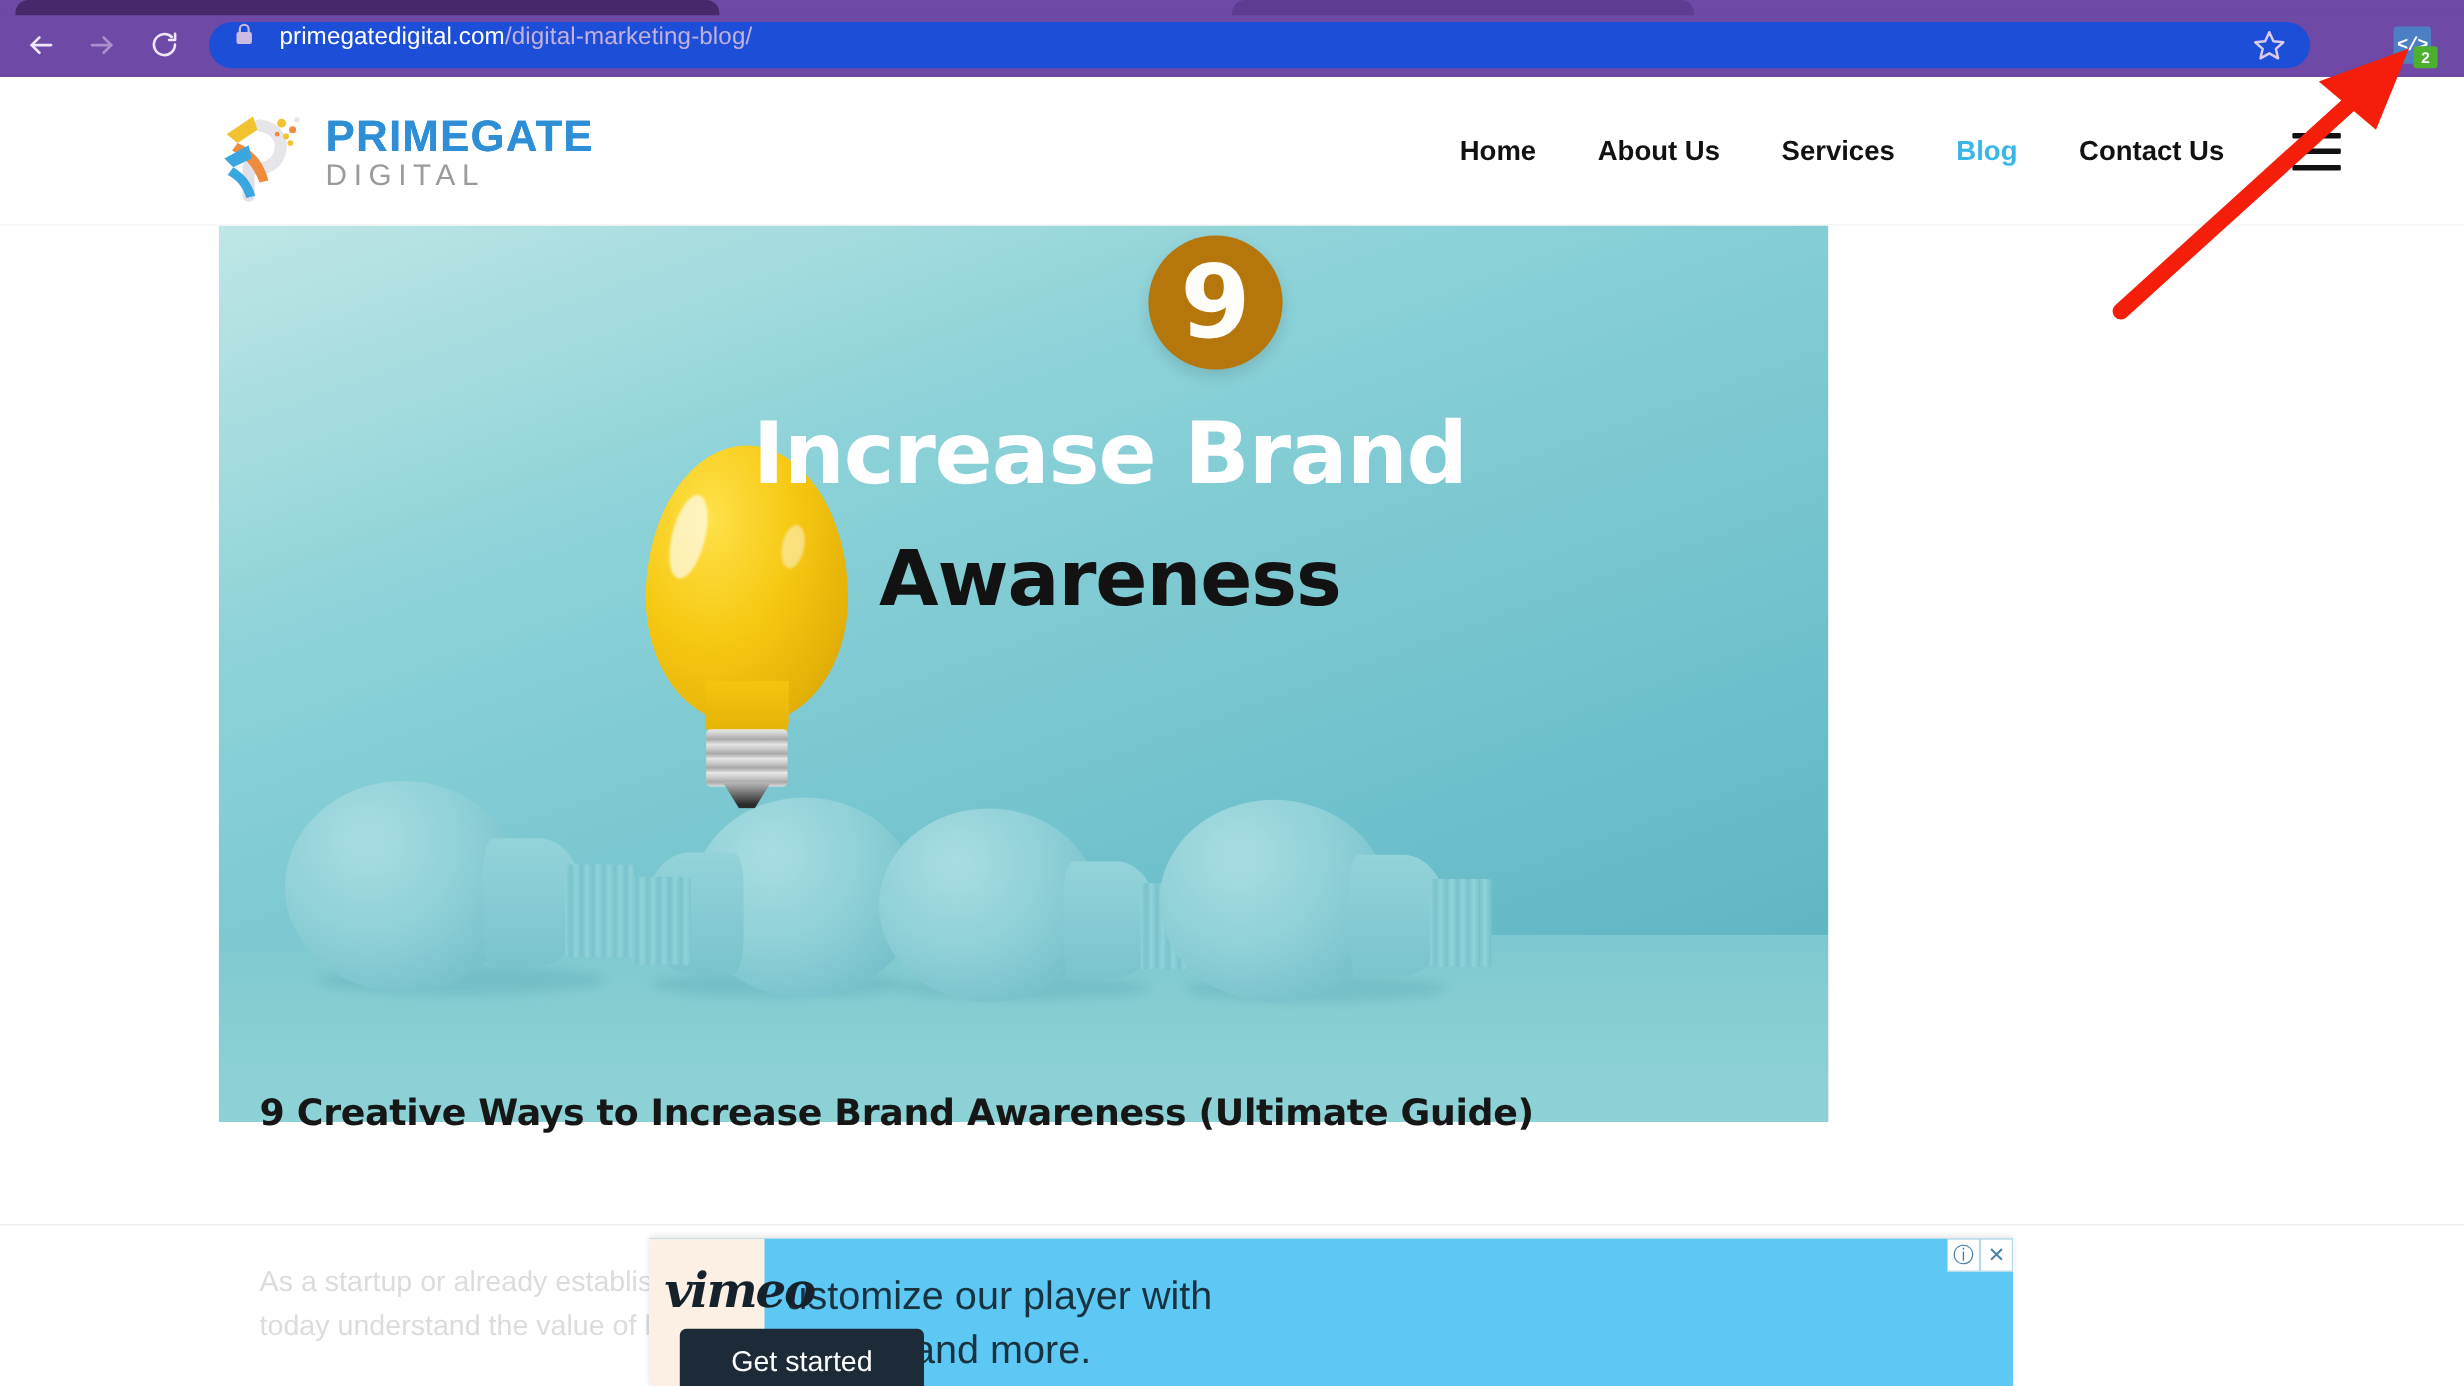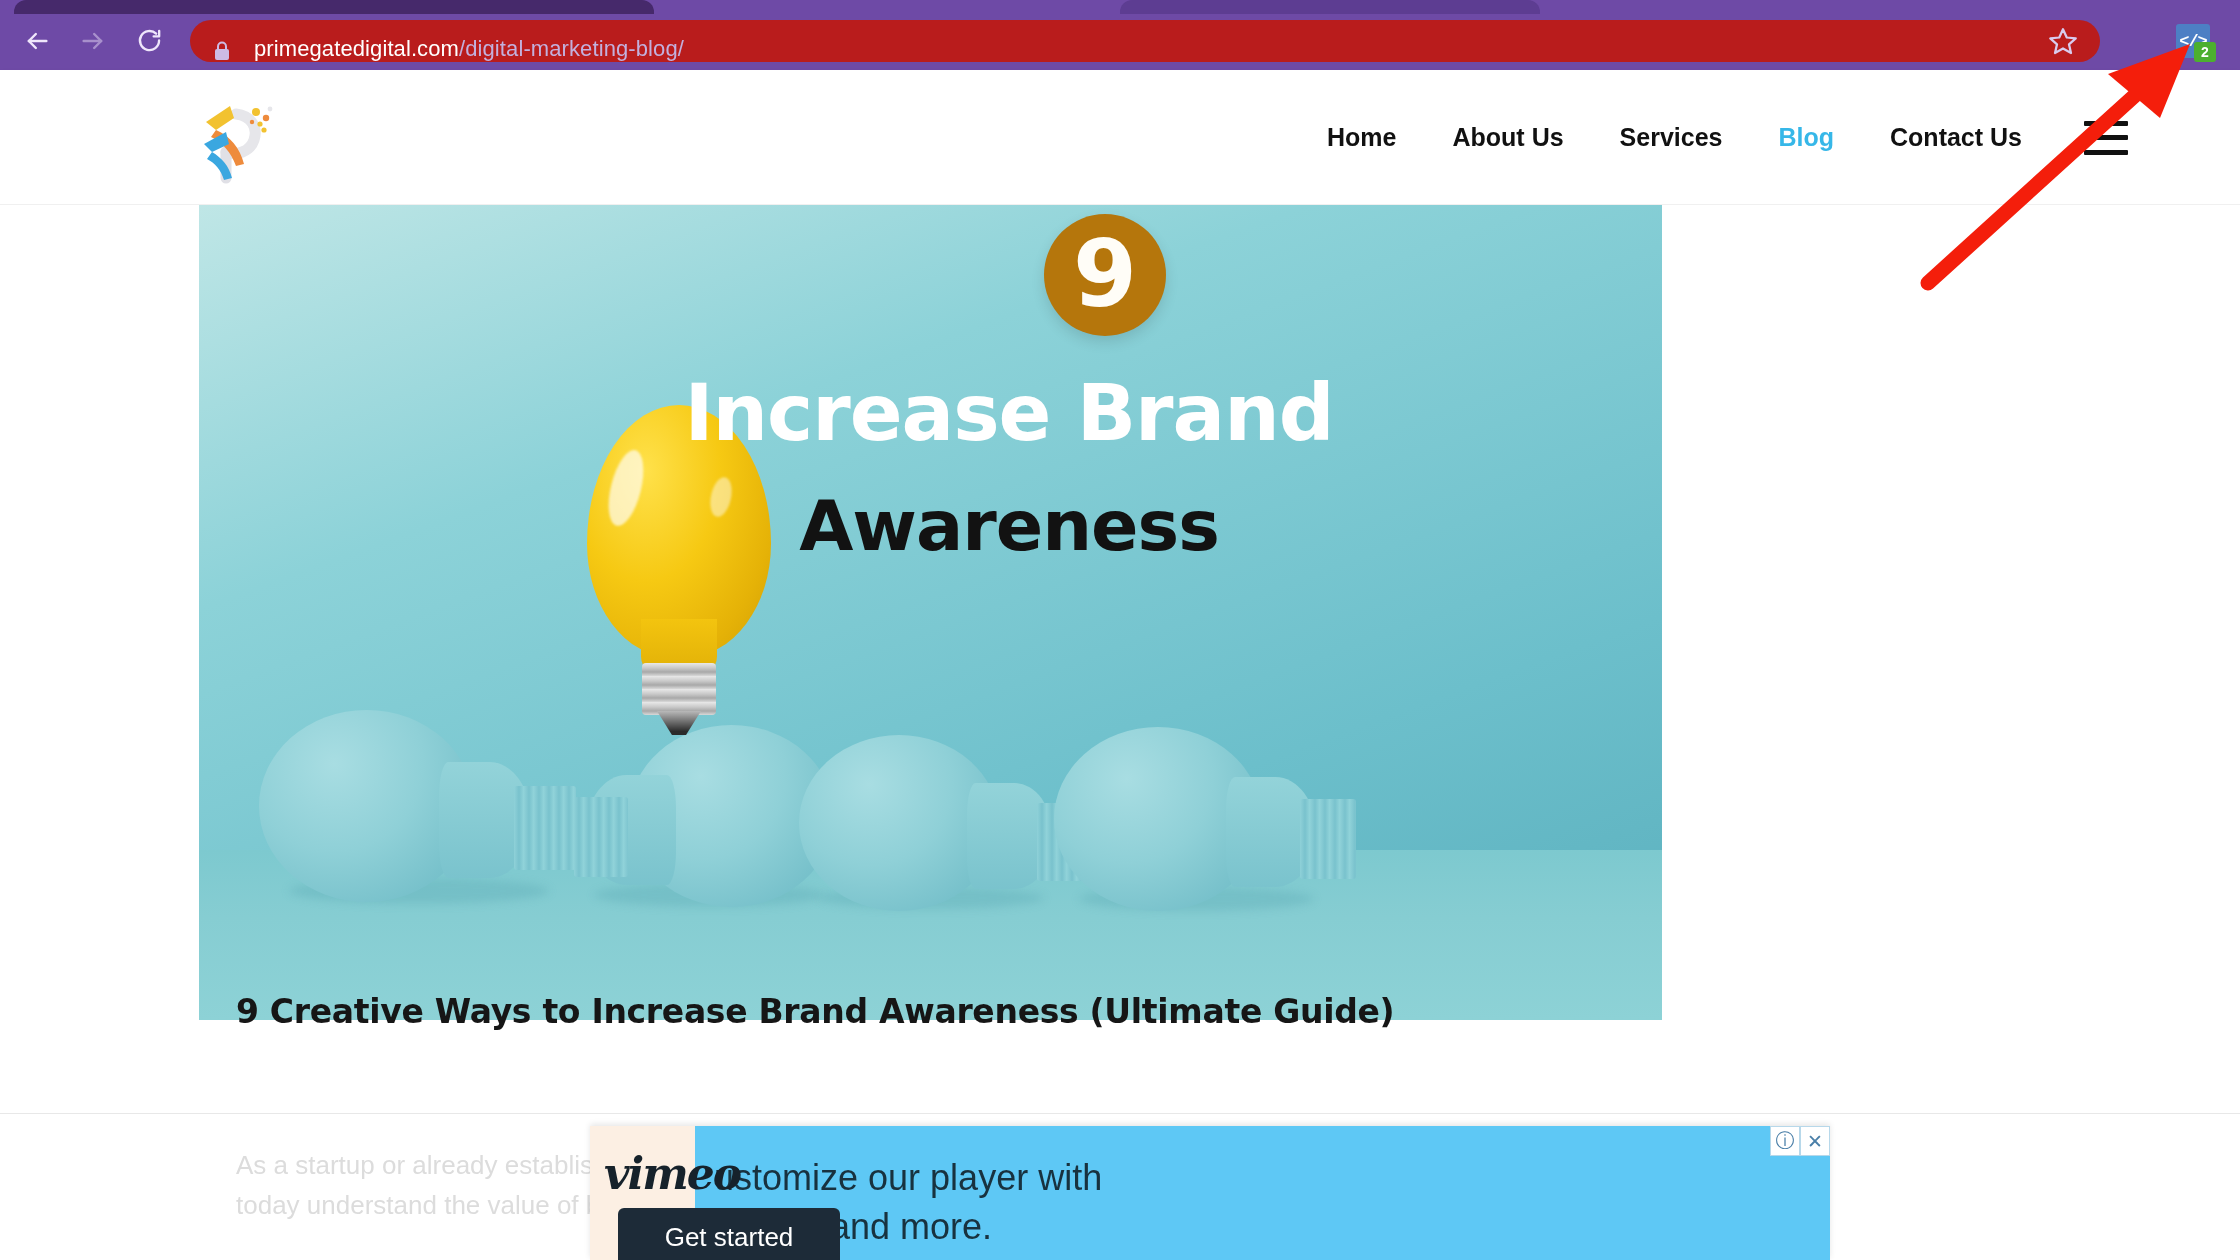--- a/index.html
+++ b/index.html
@@ -46,23 +46,23 @@
     color: #efe6fb;
     border-radius: 50%;
   }
   .nav-btn.first { margin-left: 14px; }
   .nav-btn svg { display: block; }
   .nav-btn.disabled { opacity: .45; }
 
   .omnibox {
     position: absolute; left: 190px; top: 20px;
     width: 1910px; height: 42px;
-    background: #b91c1c;
+    background: #1d4ed8;
     border-radius: 21px;
-    display: flex; align-items: flex-end;
+    display: flex; align-items: flex-start;
   }
   .lock-icon { margin-left: 22px; width: 20px; height: 22px; display:block; }
   .url-text {
     margin-left: 22px;
     font-size: 22px;
     color: #ffffff;
     letter-spacing: .1px;
     white-space: nowrap;
   }
   .url-text .path { color: #c3b0dd; }
@@ -379,20 +379,24 @@
         <path d="M8 52 L30 40 L33 52 L16 60 Z" fill="#3aa7e0"></path>
         <path d="M16 60 C26 66 33 74 36 86 L28 88 C25 78 19 71 11 67 Z" fill="#3aa7e0"></path>
         <circle cx="60" cy="20" r="4" fill="#f2c230"></circle>
         <circle cx="70" cy="26" r="3.2" fill="#ee8b3c"></circle>
         <circle cx="64" cy="32" r="2.6" fill="#f2c230"></circle>
         <circle cx="74" cy="17" r="2.4" fill="#e6e6ea"></circle>
         <circle cx="56" cy="30" r="2.2" fill="#ee8b3c"></circle>
         <circle cx="68" cy="38" r="2.6" fill="#f2c230"></circle>
       </svg>
     </div>
+    <div class="logo-text">
+      <div class="logo-primegate">PRIMEGATE</div>
+      <div class="logo-digital">DIGITAL</div>
+    </div>
   </div>
 
   <nav class="main-nav">
     <a class="nav-link">Home</a>
     <a class="nav-link">About Us</a>
     <a class="nav-link">Services</a>
     <a class="nav-link active">Blog</a>
     <a class="nav-link">Contact Us</a>
     <div class="hamburger">
       <span></span>

